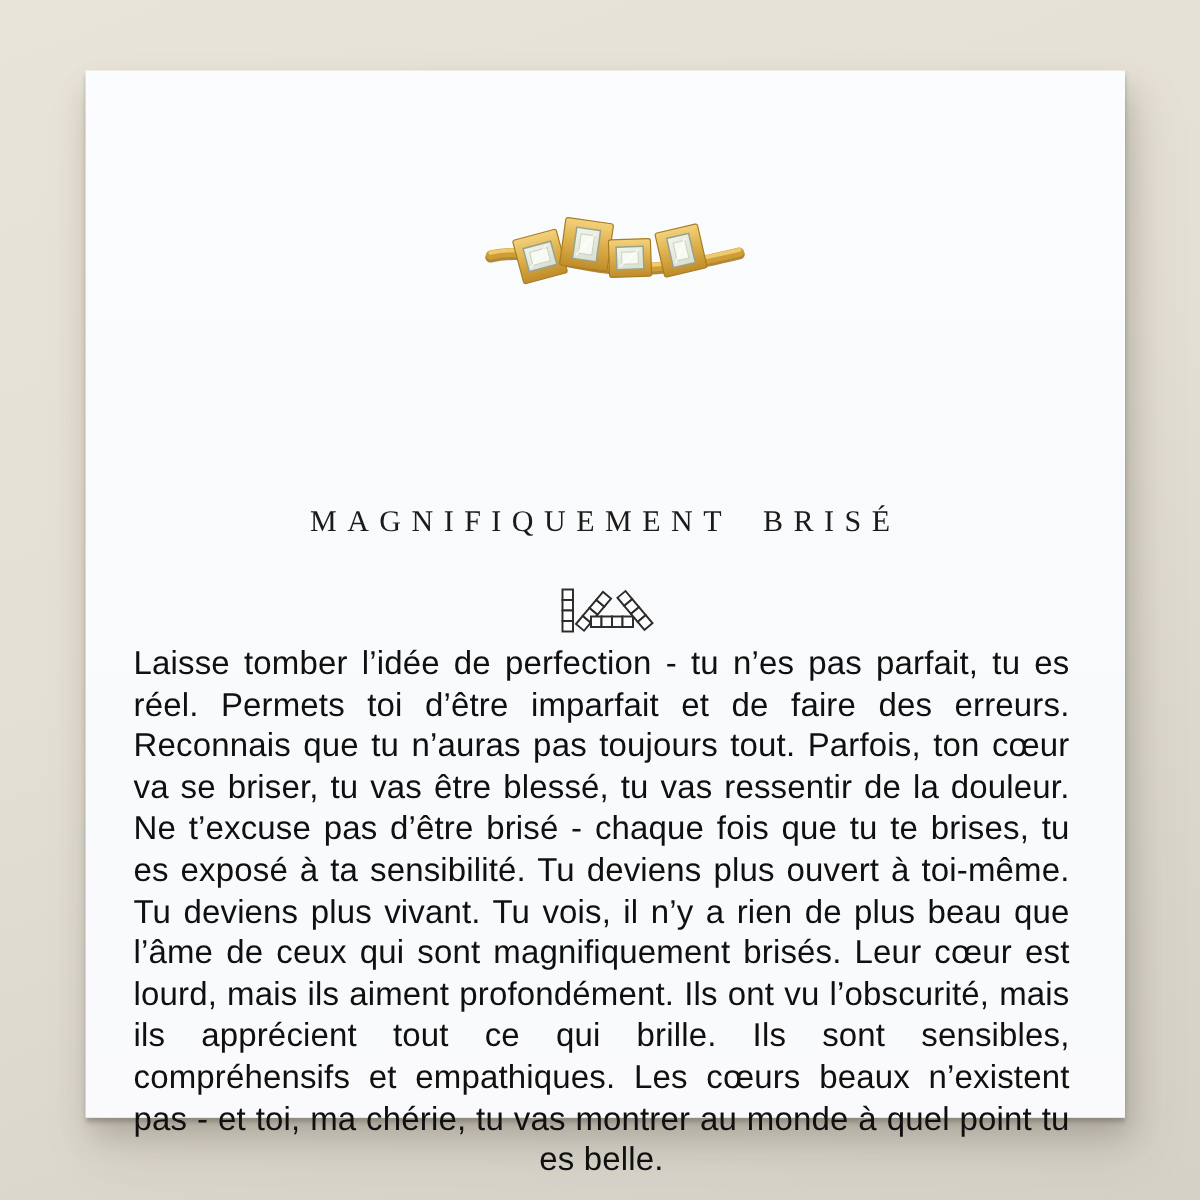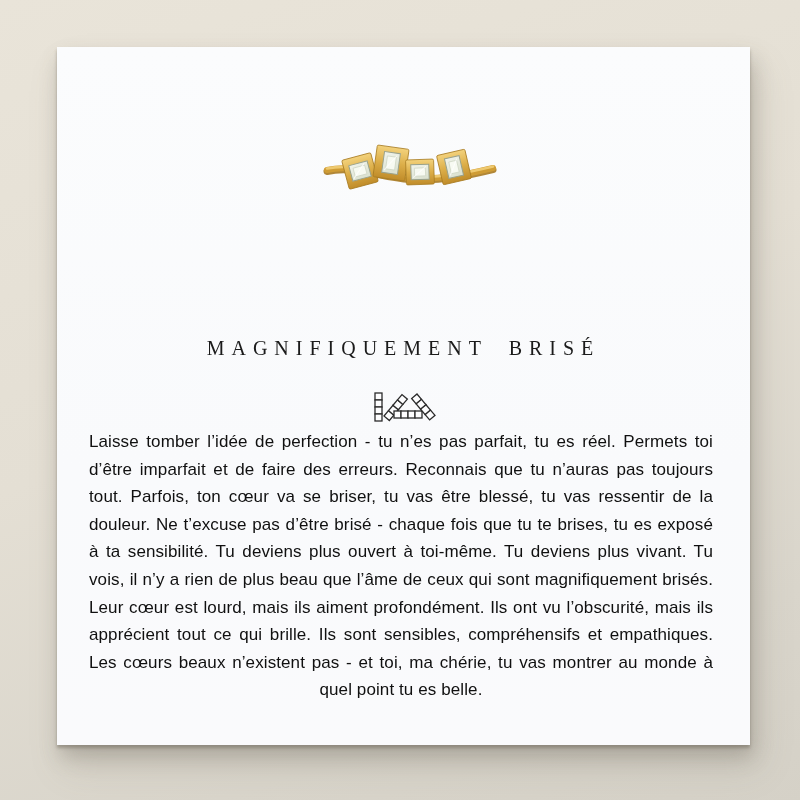--- a/index.html
+++ b/index.html
@@ -55,21 +55,21 @@
     top: 340px;
     width: 100%;
     display: flex;
     justify-content: center;
   }
   .card-message {
     position: absolute;
     left: 32px;
     top: 381px;
     width: 624px;
-    font-size: 17px;
+    font-size: 22px;
     line-height: 27.6px;
     font-weight: 500;
     color: #101010;
     text-align: justify;
     text-align-last: center;
     letter-spacing: 0.1px;
   }
 </style>
 </head>
 <body>

